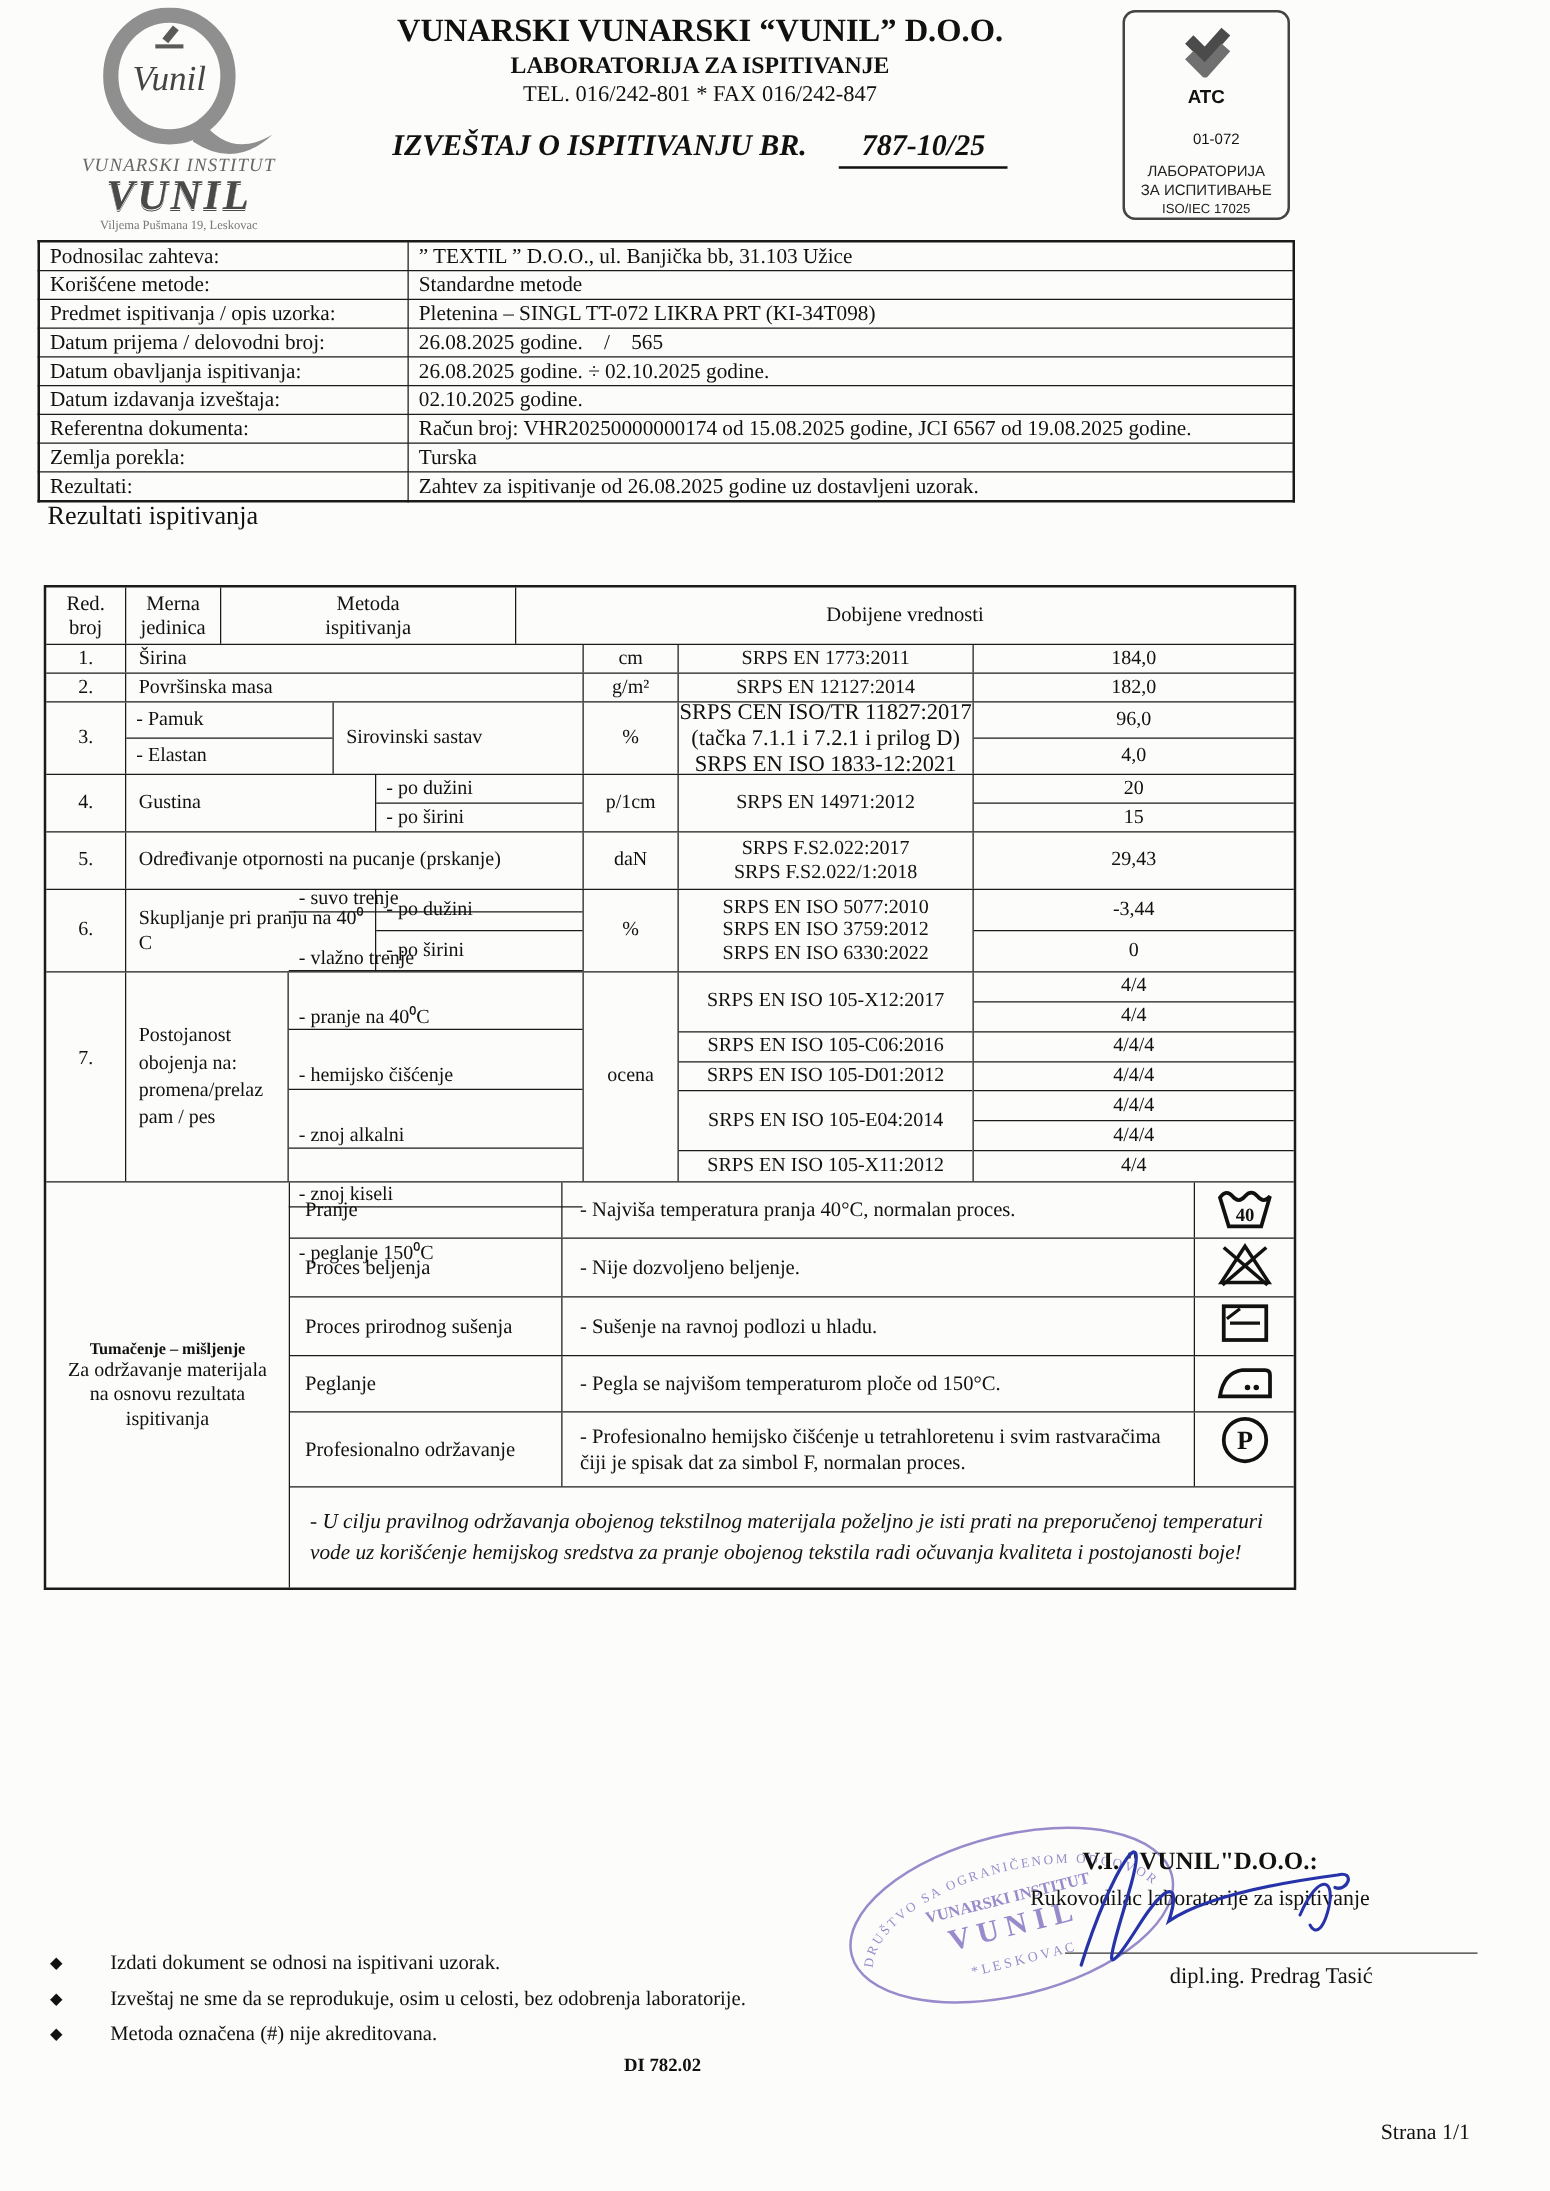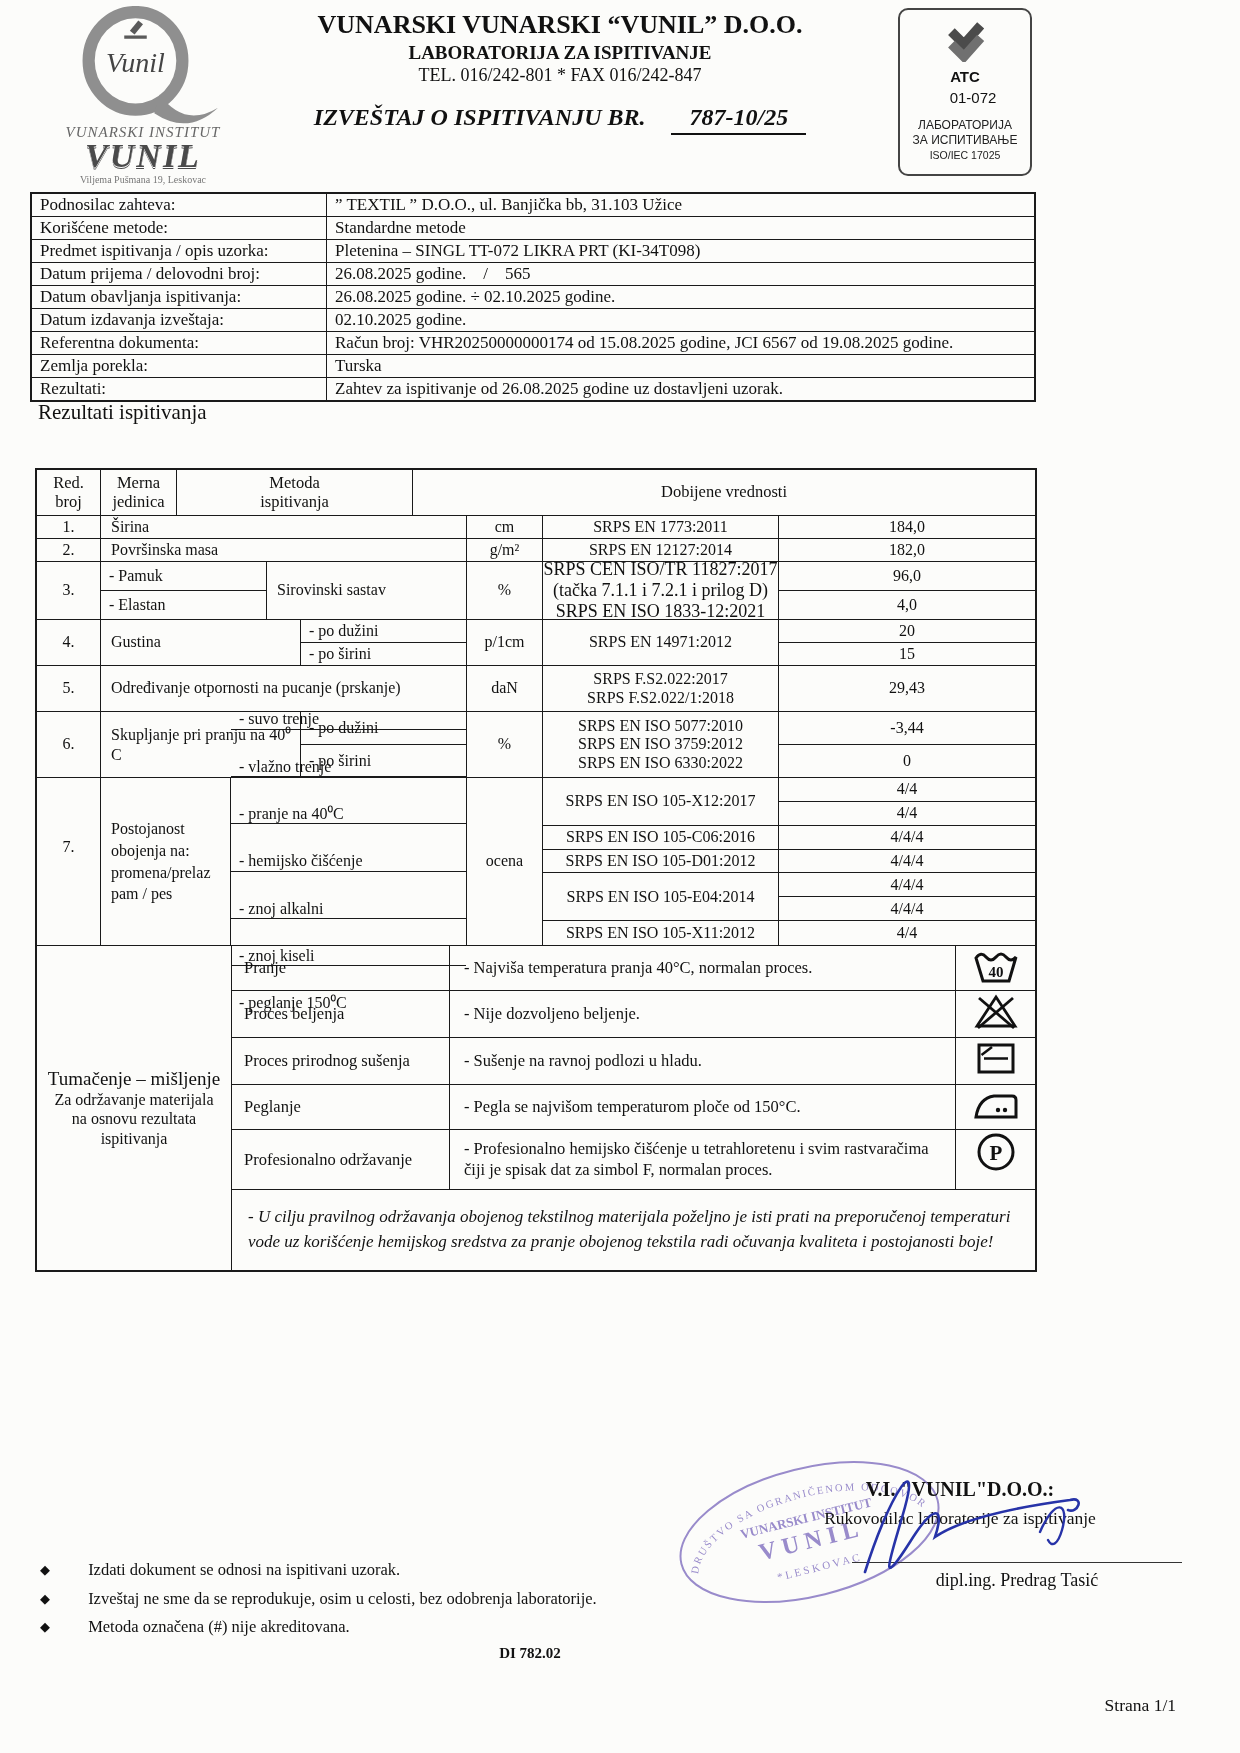--- a/index.html
+++ b/index.html
@@ -17,21 +17,21 @@
   .hdr-center{position:absolute;left:250px;top:10px;width:620px;text-align:center;}
   .inst{font-size:26px;font-weight:bold;}
   .lab{font-size:19px;font-weight:bold;margin-top:2px;}
   .addr{font-size:18px;margin-top:1px;}
   .tel{font-size:18px;margin-top:1px;}
   .report-line{margin-top:18px;font-size:24px;font-weight:bold;font-style:italic;}
   .report-number{display:inline-block;margin-left:26px;padding:0 18px 2px 18px;border-bottom:2.5px solid #111;}
   .atc-box{position:absolute;left:898px;top:8px;width:134px;height:168px;border:2px solid #444;border-radius:10px;
     text-align:center;padding-top:10px;box-sizing:border-box;}
   .atc-abbr{font-family:"Liberation Sans",sans-serif;font-weight:bold;font-size:15px;margin-top:2px;}
-  .atc-code{font-family:"Liberation Sans",sans-serif;font-size:15px;margin-top:4px;padding-left:16px;}
+  .atc-code{font-family:"Liberation Sans",sans-serif;font-size:12px;margin-top:18px;padding-left:16px;}
   .atc-l1{font-family:"Liberation Sans",sans-serif;font-size:12px;line-height:1.25;margin-top:12px;color:#222;}
   .atc-l2{font-family:"Liberation Sans",sans-serif;font-size:10.5px;margin-top:1px;color:#222;}
   
   table.meta{position:absolute;left:30px;top:192px;width:1006px;border-collapse:collapse;
     border:2.5px solid #1a1a1a;font-size:17px;}
   table.meta td{border:1.2px solid #1a1a1a;padding:1px 8px;height:20px;}
   table.meta td.lbl{width:278px;}
   
   .res-heading{position:absolute;left:38px;top:400px;font-size:21px;}
   .rt{position:absolute;left:35px;top:468px;width:1002px;border:2.5px solid #1a1a1a;box-sizing:border-box;
@@ -56,21 +56,21 @@
   .half.hb{border-bottom:1.2px solid #1a1a1a;}
   .half.left{justify-content:flex-start;padding-left:8px;}
   .seg{display:flex;align-items:center;justify-content:center;box-sizing:border-box;border-bottom:1.2px solid #1a1a1a;}
   .seg:last-child{border-bottom:none;}
   .seg.left{justify-content:flex-start;padding-left:8px;text-align:left;}
   .hdr-cell{font-size:16.5px;}
   
   .care{display:flex;border-bottom:none;}
   .tum-cell{width:195px;flex:none;box-sizing:border-box;border-right:1.2px solid #1a1a1a;display:flex;
     flex-direction:column;align-items:center;justify-content:center;text-align:center;padding:6px;}
-  .tum-title{font-weight:normal;font-size:19px;}
+  .tum-title{font-weight:bold;font-size:13px;}
   .tum-sub{font-size:16px;line-height:1.2;}
   .care-right{flex:1;display:flex;flex-direction:column;}
   .crow{display:flex;border-bottom:1.2px solid #1a1a1a;box-sizing:border-box;}
   .crow:last-child{border-bottom:none;}
   .c-lbl{width:218px;flex:none;box-sizing:border-box;border-right:1.2px solid #1a1a1a;display:flex;align-items:center;
     padding-left:12px;font-size:16.5px;}
   .c-txt{flex:1;display:flex;align-items:center;padding:2px 10px 2px 14px;font-size:16.5px;line-height:1.25;box-sizing:border-box;}
   .c-sym{width:80px;flex:none;box-sizing:border-box;border-left:1.2px solid #1a1a1a;display:flex;align-items:flex-start;justify-content:center;}
   .c-note{padding:10px 16px;font-style:italic;font-size:17px;line-height:1.45;display:flex;align-items:center;}
   

